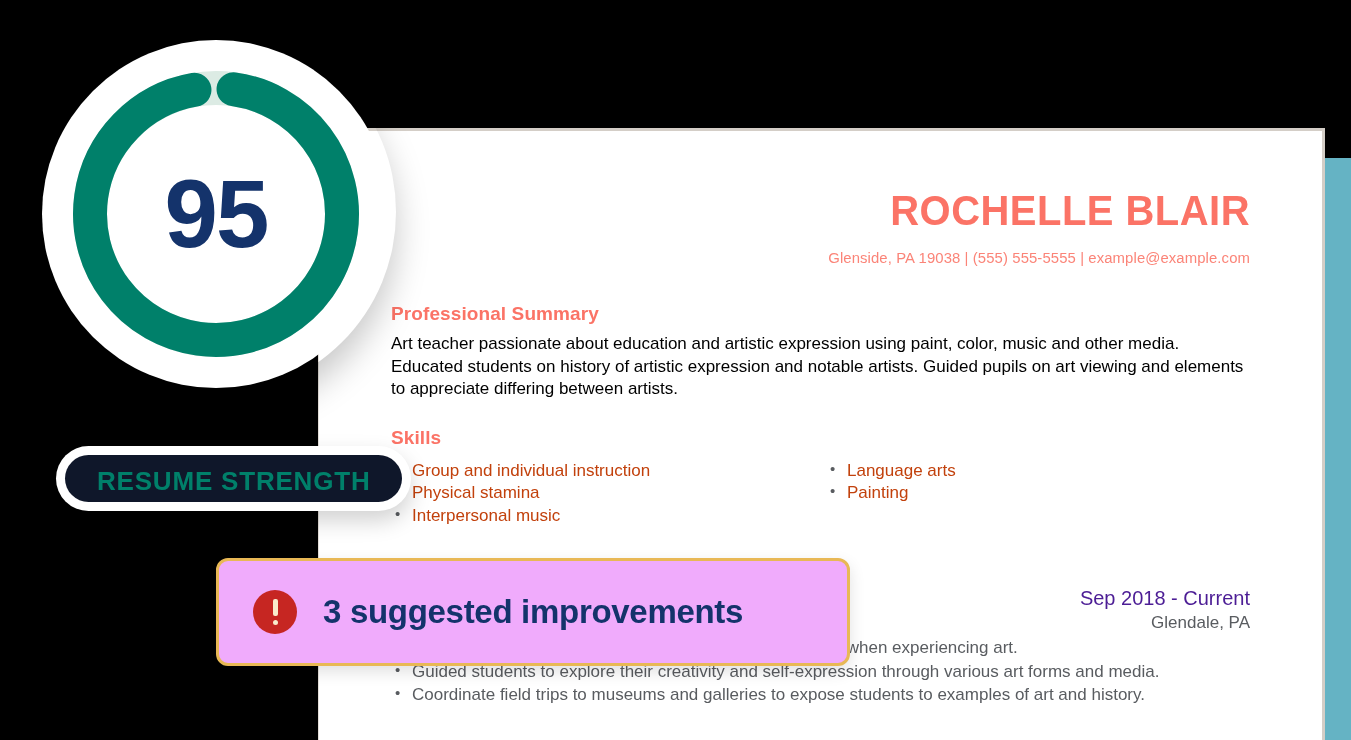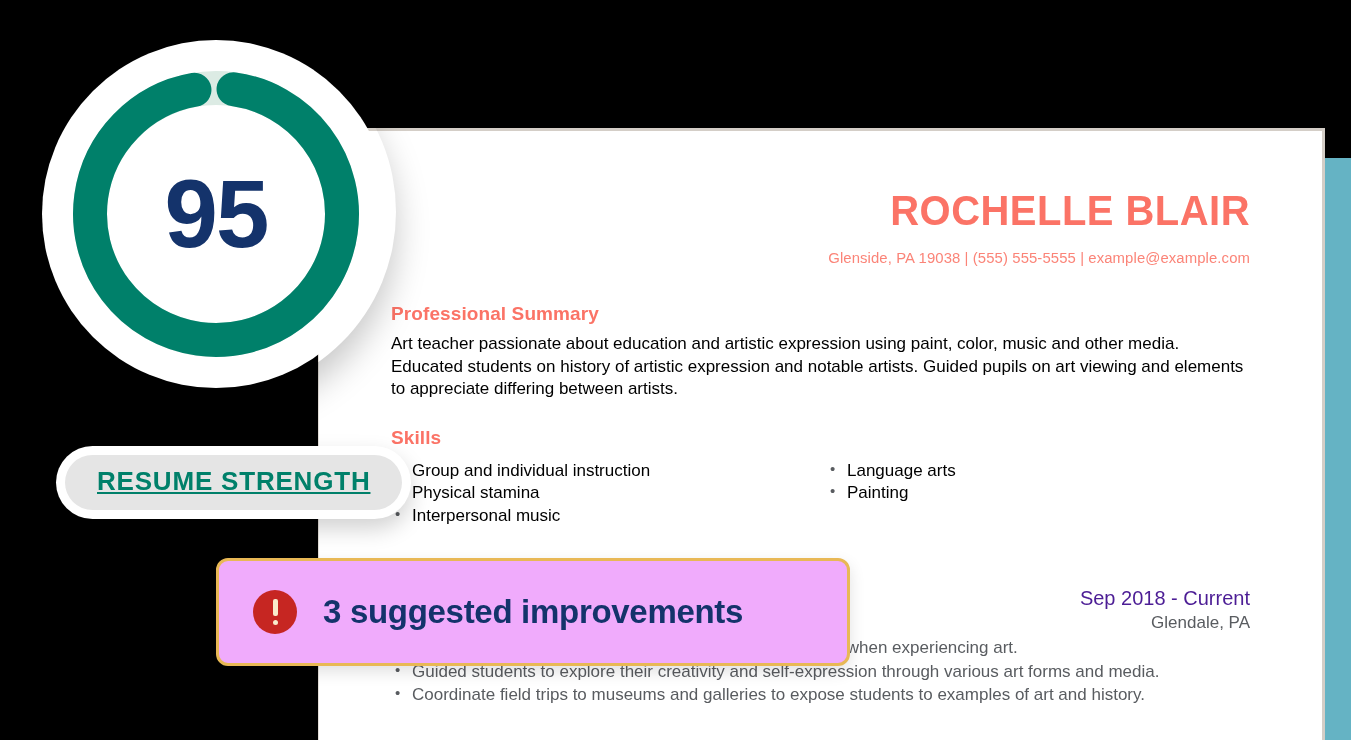--- a/index.html
+++ b/index.html
@@ -86,21 +86,21 @@
   }
 
   .skills-wrap {
     display: flex;
     margin-top: 11px;
     width: 870px;
   }
   .skills-col { width: 50%; }
   .skills-col ul { list-style: none; }
   .skills-col li {
-    color: #000000;
+    color: #c2410c;
     font-size: 17px;
     line-height: 1.32;
     position: relative;
     padding-left: 21px;
   }
   .skills-col li::before {
     content: "\2022";
     position: absolute;
     left: 4px;
     top: -1px;
@@ -204,29 +204,28 @@
   .strength-pill {
     position: absolute;
     left: 56px;
     top: 446px;
     padding: 9px;
     background: #ffffff;
     border-radius: 40px;
     box-shadow: 0 10px 22px rgba(0,0,0,0.18);
   }
   .strength-pill-inner {
-    background: #e5e5e5;
+    background: #0f172a;
     border-radius: 34px;
-    padding: 11px 32px 13px 32px;
+    padding: 11px 32px 5px 32px;
     color: #00806A;
     font-size: 26px;
     font-weight: bold;
     letter-spacing: 0.8px;
     white-space: nowrap;
-    text-decoration: underline;
   }
 
   
   .suggest-banner {
     position: absolute;
     left: 216px;
     top: 558px;
     width: 634px;
     height: 108px;
     background: #f0abfc;

